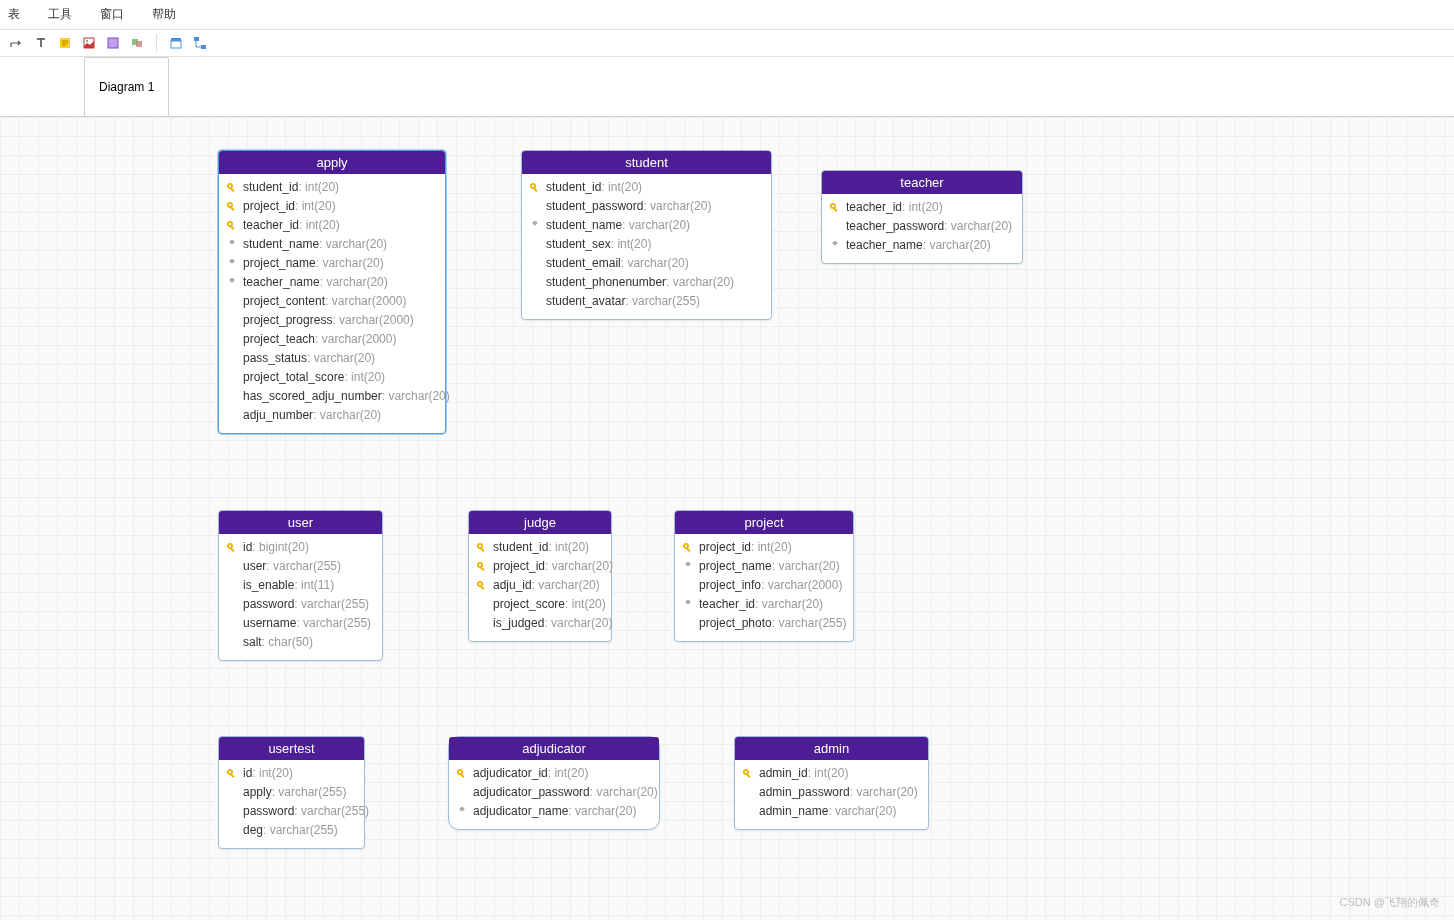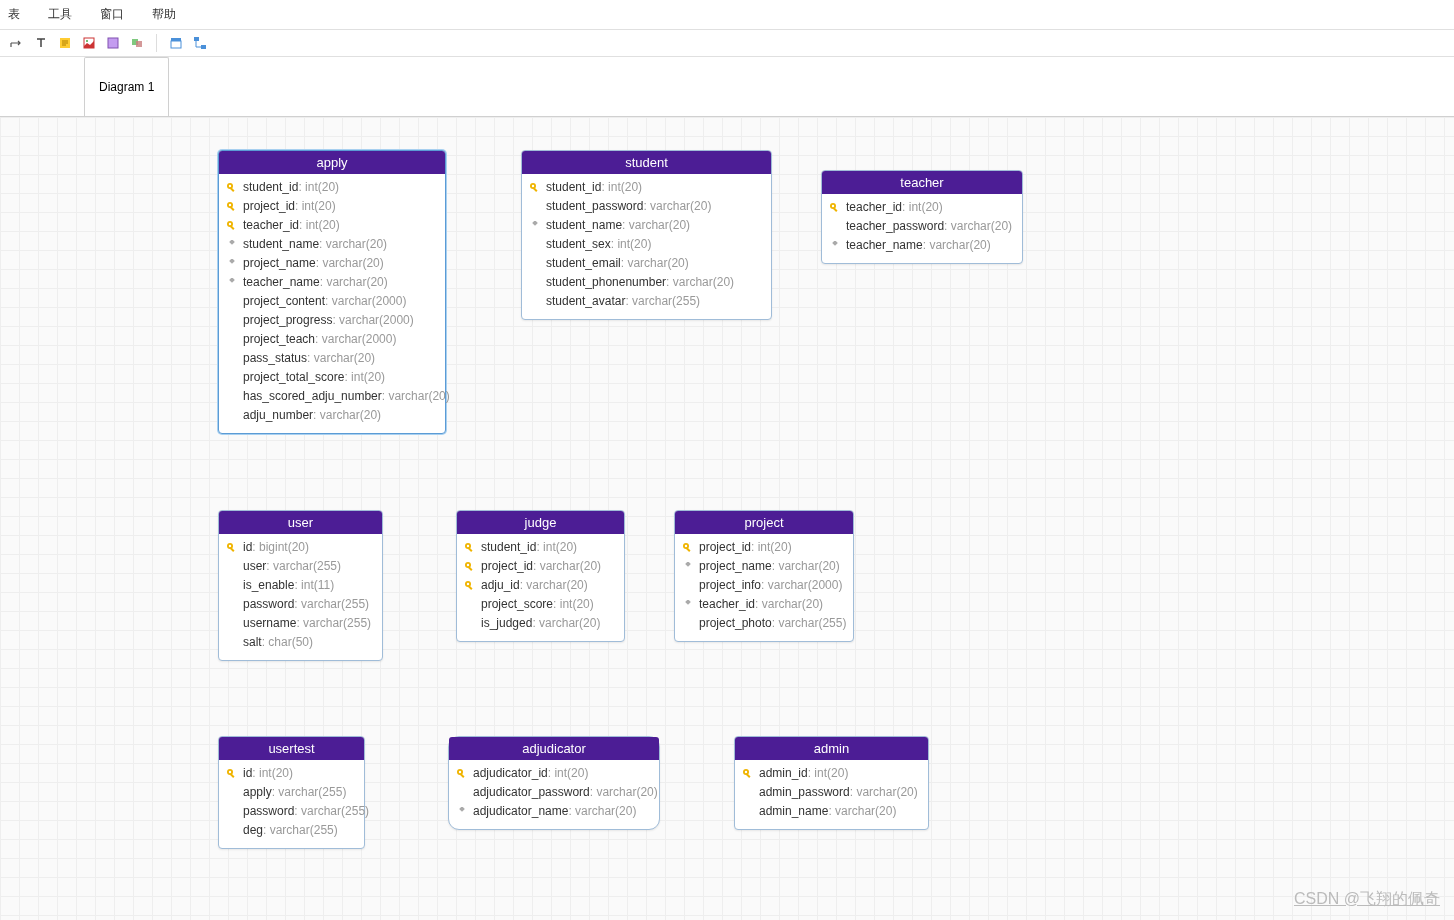--- a/index.html
+++ b/index.html
@@ -12,21 +12,21 @@
 .tab { padding: 22px 14px; background: #fff; border: 1px solid #d0d0d0; border-bottom: none; border-radius: 2px 2px 0 0; cursor: pointer; }
 .canvas { position: relative; height: 840px; background: #fafafa; background-image: linear-gradient(#eee 1px, transparent 1px), linear-gradient(90deg, #eee 1px, transparent 1px); background-size: 19px 19px; overflow: hidden; }
 .entity { position: absolute; background: #fff; border: 1px solid #a0bcd8; border-radius: 4px; box-shadow: 0 1px 2px rgba(0,0,0,.08); }
 .entity.selected { border-color: #5b9bd5; box-shadow: 0 0 0 1px #a8d0f0; }
 .entity-header { background: #4c1d95; color: #fff; text-align: center; padding: 4px 23px; font-size: 13px; border-radius: 3px 3px 0 0; }
 .entity-body { padding: 4px 6px 8px 6px; }
 .col-row { display: flex; align-items: center; font-size: 12px; line-height: 19px; white-space: nowrap; }
 .col-icon { width: 14px; height: 14px; display: inline-flex; align-items: center; justify-content: center; margin-right: 4px; flex-shrink: 0; }
 .col-name { color: #333; font-weight: 500; }
 .col-type { color: #999; text-align: center; }
-.watermark { position: absolute; right: 14px; bottom: 10px; color: #bbb; font-size: 16px; text-decoration: underline; }
+.watermark { position: absolute; right: 14px; bottom: 10px; color: #bbb; font-size: 11px; }
 .key-pk svg { fill: #f0b400; }
 .key-fk svg { fill: #999; }
 </style>
 </head>
 <body>
 
 <div class="menubar">
   <span>表</span>
   <span>工具</span>
   <span>窗口</span>
@@ -305,21 +305,21 @@
           <span class="col-name">username</span>
           <span class="col-type">: varchar(255)</span>
         </div>
         <div class="col-row">
           <span class="col-icon "></span>
           <span class="col-name">salt</span>
           <span class="col-type">: char(50)</span>
         </div>
       </div>
     </div>
-    <div class="entity" style="left: 456px; top: 393px; width: 169px;">
+    <div class="entity" style="left: 468px; top: 393px; width: 144px;">
       <div class="entity-header">judge</div>
       <div class="entity-body">
         <div class="col-row">
           <span class="col-icon key-pk">
             <svg width="12" height="12" viewBox="0 0 12 12">
               <circle cx="4" cy="4" r="3" fill="#f0b400"></circle>
               <circle cx="4" cy="4" r="1.2" fill="#fff"></circle>
               <rect x="5" y="5" width="5" height="2" fill="#f0b400" transform="rotate(45 5 5)"></rect>
             </svg>
           </span>

